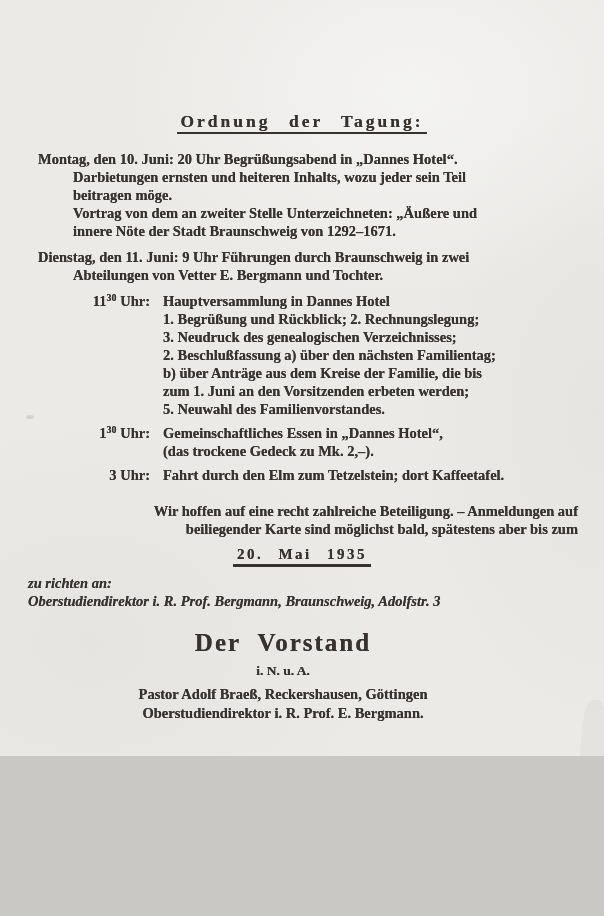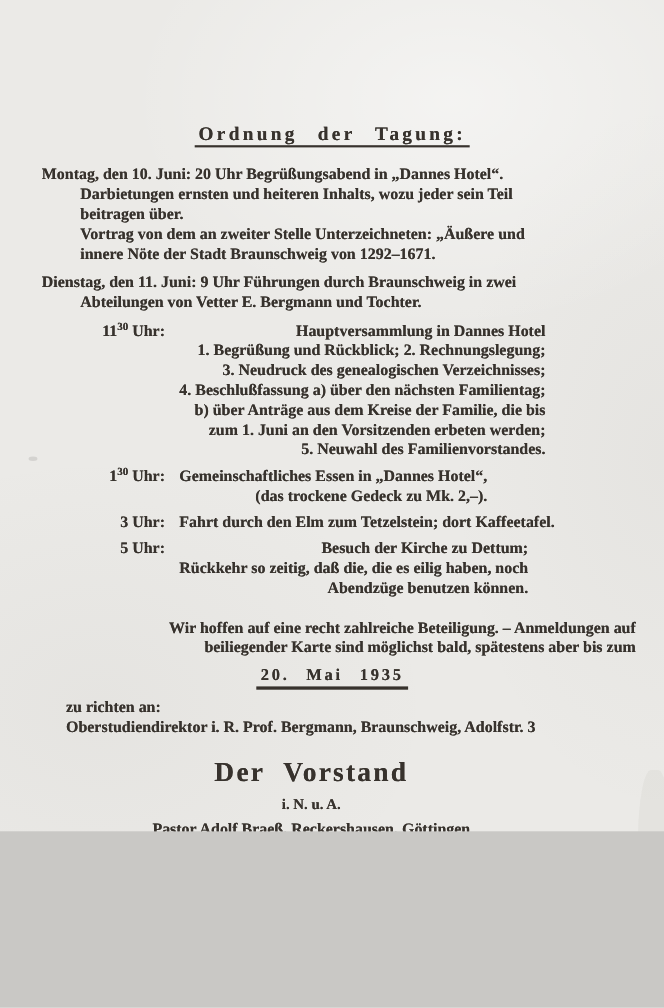--- a/index.html
+++ b/index.html
@@ -34,40 +34,40 @@
     padding: 0 3px 2px 3px;
     border-bottom: 2.5px solid #37322d;
   }
 
   .para { margin: 0 28px 8px 38px; }
   .para .cont { margin-left: 35px; }
 
   .schedule { margin-left: 38px; }
   .srow { display: flex; margin-top: 6px; }
   .srow .time { width: 112px; flex: none; text-align: right; white-space: nowrap; }
-  .srow .desc { margin-left: 13px; text-align: right; }
+  .srow .desc { margin-left: 13px; }
 
   sup.t {
     font-size: 10px;
     line-height: 0;
     vertical-align: 5px;
     letter-spacing: 0;
   }
 
   .closing { margin: 18px 26px 0 40px; text-align: right; }
   .deadline-wrap { text-align: center; margin: 7px 0 7px 0; }
   .deadline {
     display: inline-block;
     font-size: 15px;
     letter-spacing: 2.5px;
     word-spacing: 9px;
     padding: 0 4px 1px 4px;
     border-bottom: 3px solid #37322d;
   }
-  .addr-line { margin-left: 60px; }
+  .addr-line { margin-left: 28px; font-style: italic; }
 
   .signature { margin-top: 20px; text-align: center; padding-right: 38px; }
   .sig-heading {
     font-size: 25px;
     line-height: 26px;
     letter-spacing: 2px;
     word-spacing: 9px;
     margin-bottom: 6px;
   }
   .sig-sub { font-size: 13.5px; margin-bottom: 5px; }
@@ -85,39 +85,39 @@
 <div class="scan">
   <div class="content">
 
     <div class="title-wrap">
       <span class="title">Ordnung der Tagung:</span>
     </div>
 
     <div class="para">
       <div>Montag, den 10. Juni: 20 Uhr Begrüßungsabend in „Dannes Hotel“.</div>
       <div class="cont">Darbietungen ernsten und heiteren Inhalts, wozu jeder sein Teil</div>
-      <div class="cont">beitragen über.</div>
+      <div class="cont">beitragen möge.</div>
       <div class="cont">Vortrag von dem an zweiter Stelle Unterzeichneten: „Äußere und</div>
       <div class="cont">innere Nöte der Stadt Braunschweig von 1292–1671.</div>
     </div>
 
     <div class="para">
       <div>Dienstag, den 11. Juni: 9 Uhr Führungen durch Braunschweig in zwei</div>
       <div class="cont">Abteilungen von Vetter E. Bergmann und Tochter.</div>
     </div>
 
     <div class="schedule">
 
       <div class="srow">
         <div class="time"><span>11</span><sup class="t">30</sup> <span>Uhr:</span></div>
         <div class="desc">
           <div>Hauptversammlung in Dannes Hotel</div>
           <div>1. Begrüßung und Rückblick; 2. Rechnungslegung;</div>
           <div>3. Neudruck des genealogischen Verzeichnisses;</div>
-          <div>4. Beschlußfassung a) über den nächsten Familientag;</div>
+          <div>2. Beschlußfassung a) über den nächsten Familientag;</div>
           <div>b) über Anträge aus dem Kreise der Familie, die bis</div>
           <div>zum 1. Juni an den Vorsitzenden erbeten werden;</div>
           <div>5. Neuwahl des Familienvorstandes.</div>
         </div>
       </div>
 
       <div class="srow">
         <div class="time"><span>1</span><sup class="t">30</sup> <span>Uhr:</span></div>
         <div class="desc">
           <div>Gemeinschaftliches Essen in „Dannes Hotel“,</div>
@@ -125,28 +125,20 @@
         </div>
       </div>
 
       <div class="srow">
         <div class="time"><span>3</span> <span>Uhr:</span></div>
         <div class="desc">
           <div>Fahrt durch den Elm zum Tetzelstein; dort Kaffeetafel.</div>
         </div>
       </div>
 
-      <div class="srow">
-        <div class="time"><span>5</span> <span>Uhr:</span></div>
-        <div class="desc">
-          <div>Besuch der Kirche zu Dettum;</div>
-          <div>Rückkehr so zeitig, daß die, die es eilig haben, noch</div>
-          <div>Abendzüge benutzen können.</div>
-        </div>
-      </div>
 
     </div>
 
     <div class="closing">
       <div>Wir hoffen auf eine recht zahlreiche Beteiligung. – Anmeldungen auf</div>
       <div>beiliegender Karte sind möglichst bald, spätestens aber bis zum</div>
     </div>
 
     <div class="deadline-wrap">
       <span class="deadline">20. Mai 1935</span>

